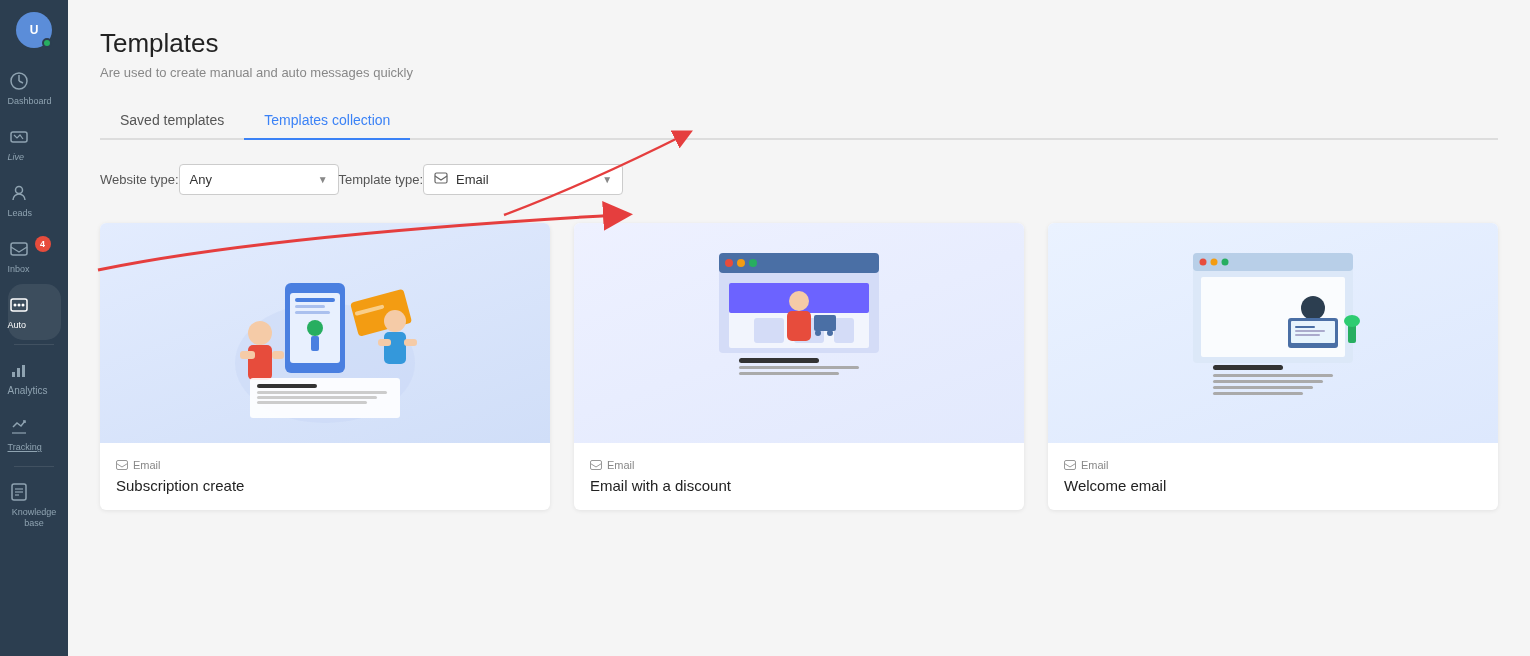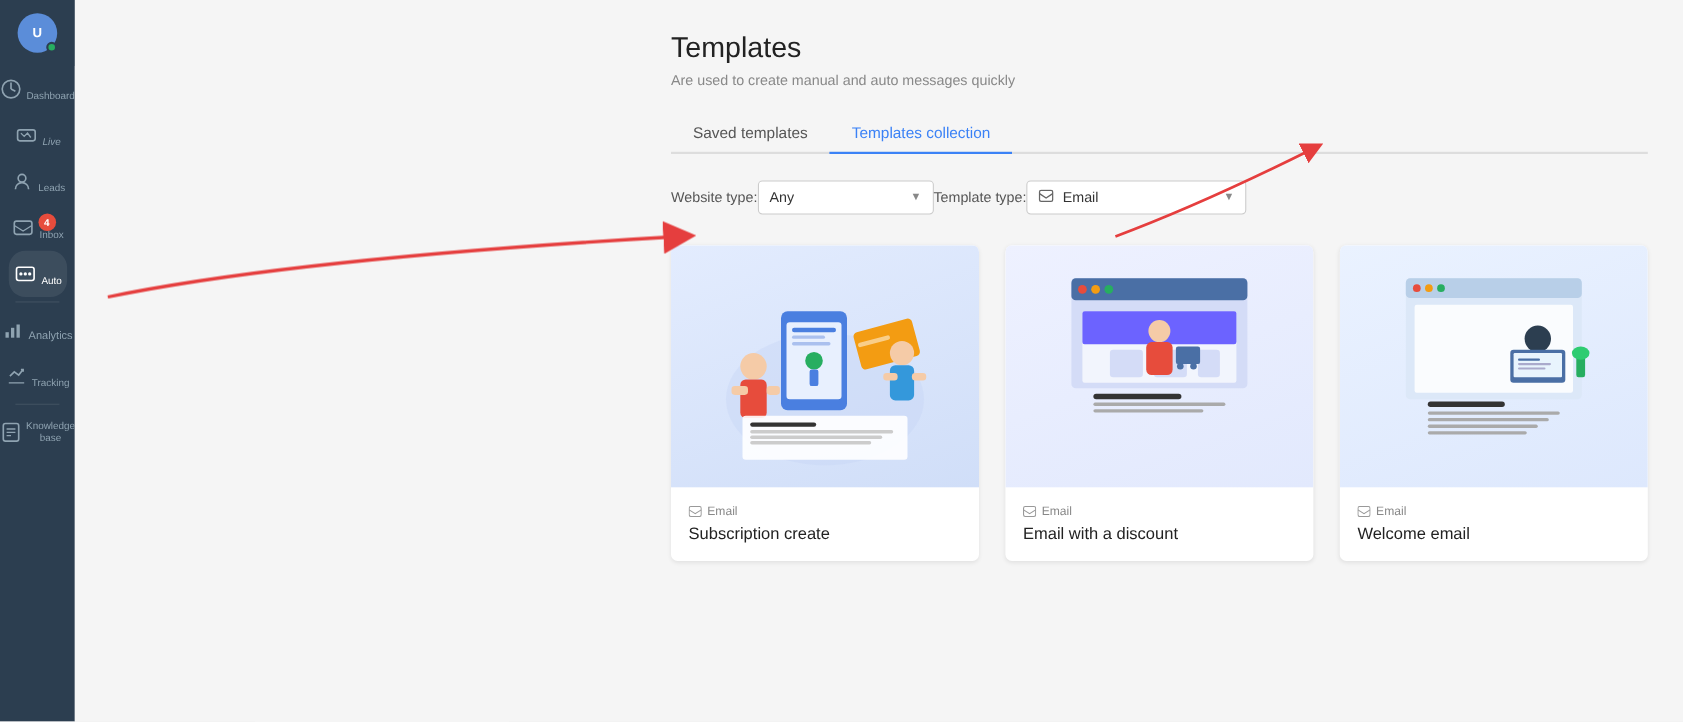--- a/index.html
+++ b/index.html
@@ -42,22 +42,22 @@
       border-radius: 50%;
       background: #27ae60;
       position: absolute;
       bottom: 0;
       right: 0;
       border: 2px solid #2c3e50;
     }
     .sidebar-item {
       width: 53px;
       display: flex;
-      flex-direction: row;
-      align-items: flex-end;
+      flex-direction: column;
+      align-items: flex-start;
       justify-content: center;
       padding: 10px 0;
       color: #8fa3b1;
       cursor: pointer;
       font-size: 10px;
       text-align: center;
       gap: 4px;
       position: relative;
     }
     .sidebar-item.active { color: #fff; border-radius: 15px; }
@@ -90,21 +90,20 @@
       margin: 4px 0;
     }
 
     
     .main {
       flex: 1;
       background: #f5f5f5;
       display: flex;
       flex-direction: column;
       overflow: hidden;
-      align-items: flex-end;
     }
     .content-area {
       flex: 1;
       padding: 28px 32px;
       overflow-y: auto;
     }
     .page-title {
       font-size: 26px;
       font-weight: 400;
       color: #222;
@@ -287,21 +286,21 @@
   </div>
 
   <div class="sidebar-item">
     <div class="sidebar-icon">
       <svg width="20" height="20" viewBox="0 0 20 20" fill="none">
         <path d="M4 10 L8 6 L12 9 L16 4" stroke="#8fa3b1" stroke-width="1.5" fill="none"></path>
         <path d="M14 4 L16 4 L16 6" stroke="#8fa3b1" stroke-width="1.5" fill="none"></path>
         <path d="M3 16 L17 16" stroke="#8fa3b1" stroke-width="1.2"></path>
       </svg>
     </div>
-    <span style="font-size:9px;color:#8fa3b1;">Tracking</span>
+    <span style="font-size:9px;color:#8fa3b1;text-decoration:underline;">Tracking</span>
   </div>
 
   <div class="sidebar-divider"></div>
 
   <div class="sidebar-item">
     <div class="sidebar-icon">
       <svg width="20" height="20" viewBox="0 0 20 20" fill="none">
         <rect x="3" y="2" width="14" height="16" rx="2" stroke="#8fa3b1" stroke-width="1.5" fill="none"></rect>
         <path d="M6 7 L14 7" stroke="#8fa3b1" stroke-width="1.2"></path>
         <path d="M6 10 L14 10" stroke="#8fa3b1" stroke-width="1.2"></path>

